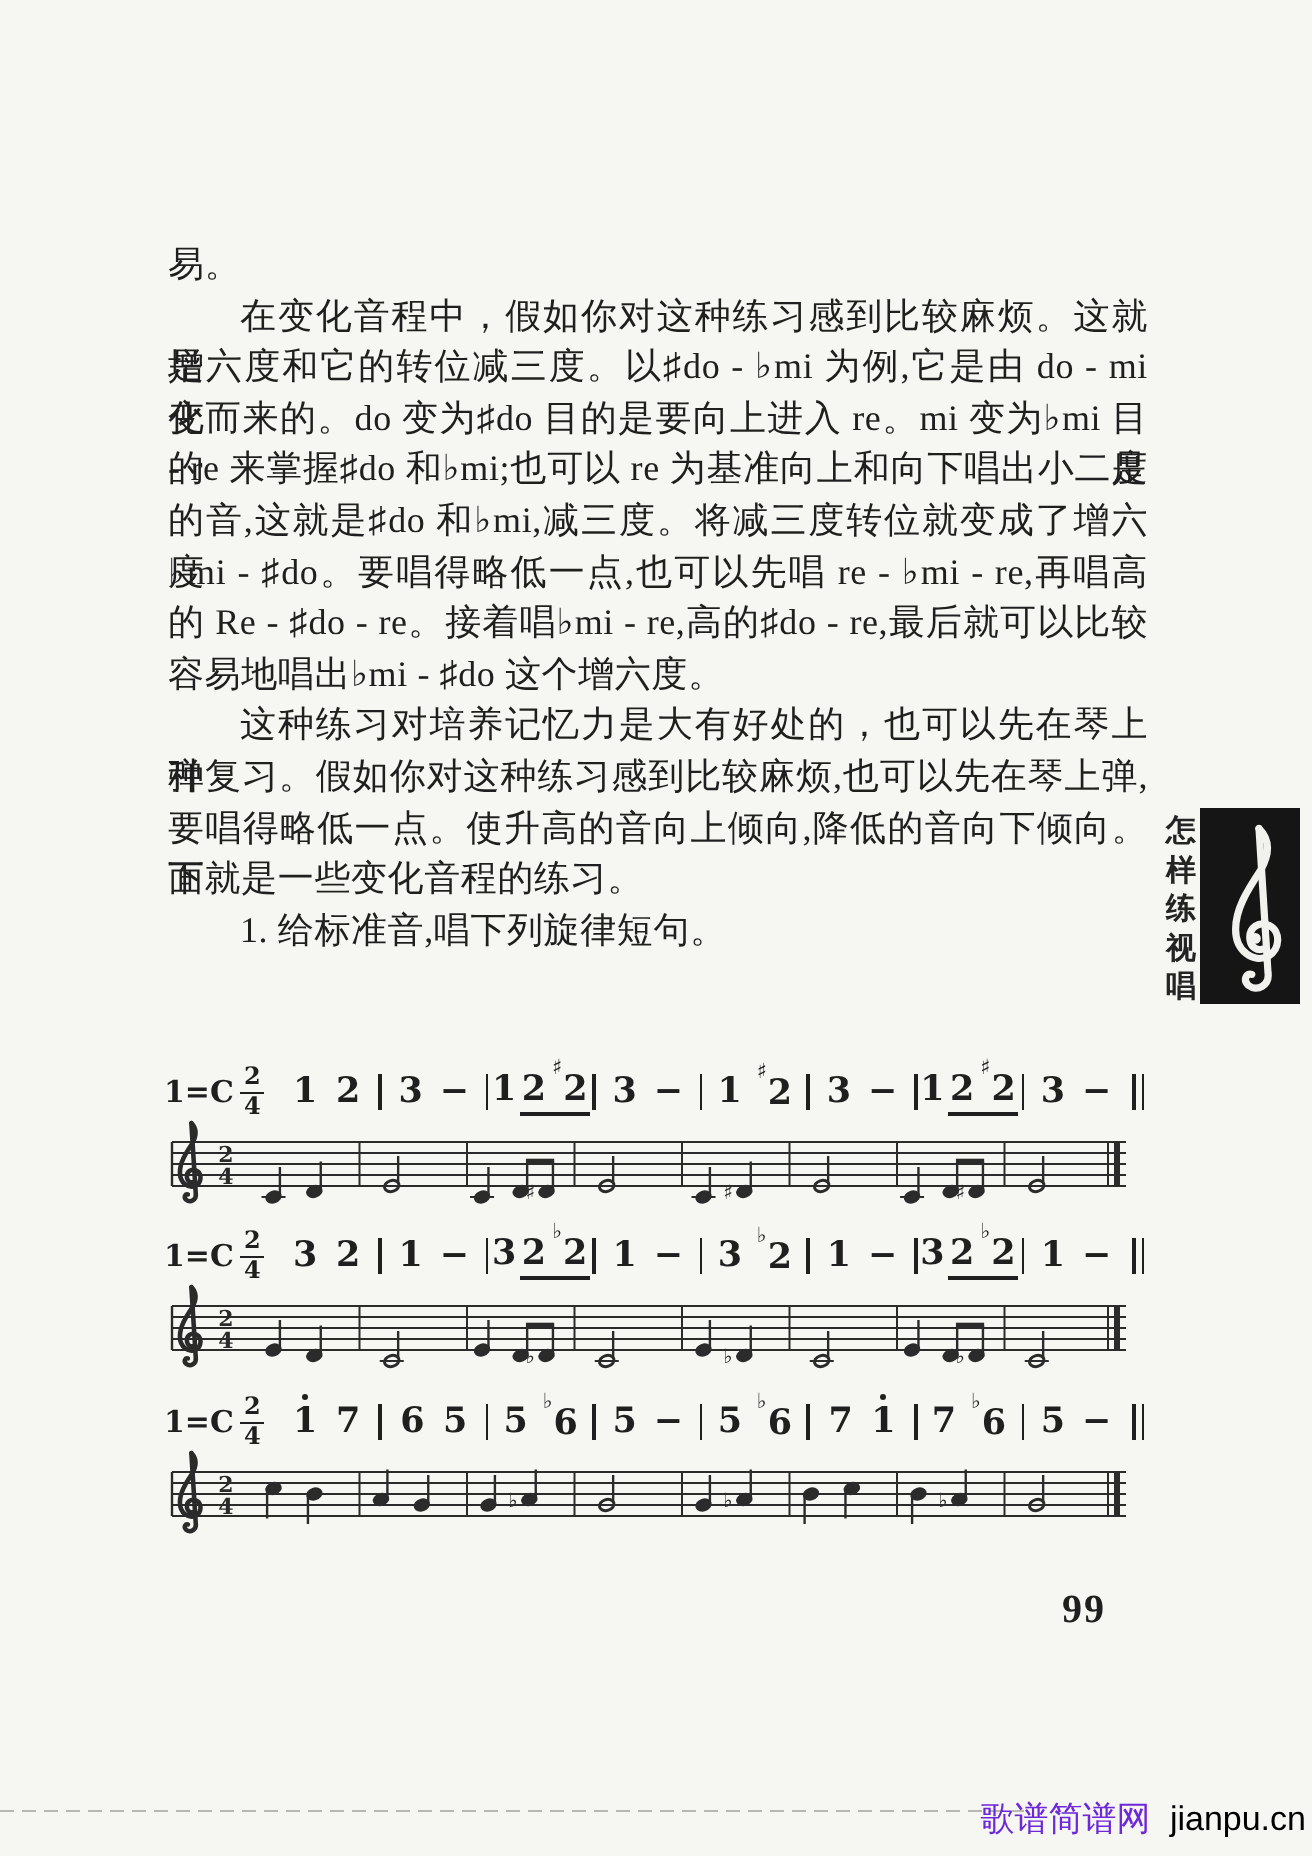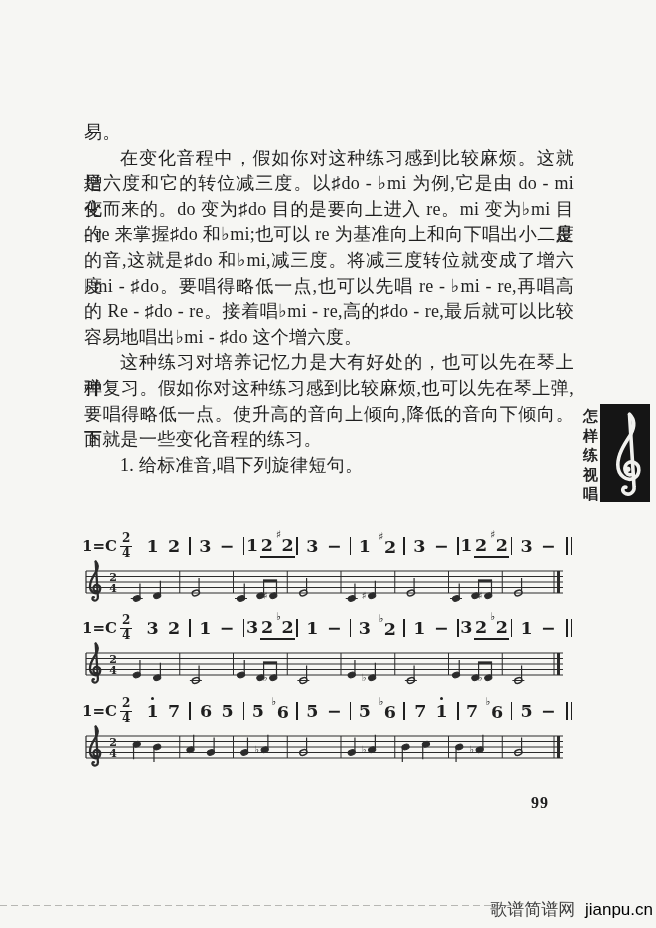--- a/index.html
+++ b/index.html
@@ -31,26 +31,26 @@
   .jp-note.hi::before{content:"";position:absolute;top:-4px;left:50%;margin-left:-1.5px;
       width:3px;height:3px;border-radius:50%;background:currentColor;}
   .jp-grp{display:inline-flex;align-items:baseline;gap:3px;border-bottom:2.2px solid currentColor;padding:0 1px 1px;}
   .staff-svg{display:block;margin-top:0;}
   
   .sidebar{position:absolute;left:583px;top:404px;display:flex;align-items:flex-start;gap:2px;}
   .side-title{display:flex;flex-direction:column;gap:4.5px;font-size:15px;line-height:1;
       font-weight:bold;color:#242424;padding-top:5px;}
   .clef-box{width:50px;height:98px;background:#151515;display:flex;align-items:center;justify-content:center;}
   
-  .page-number{position:absolute;left:531px;top:794px;font-size:16px;font-weight:bold;letter-spacing:1px;}
+  .page-number{position:absolute;left:531px;top:794px;font-size:20px;font-weight:bold;letter-spacing:1px;}
   .edge-line{position:absolute;left:0;top:905px;width:512px;height:1px;
       background:repeating-linear-gradient(90deg,#b7b7b3 0 7px,transparent 7px 11px);}
   .watermark{position:absolute;right:3px;top:898px;font-family:"Liberation Sans","DejaVu Sans",sans-serif;
       font-size:17px;white-space:nowrap;}
-  .wm-site{color:#404040;}
+  .wm-site{color:#6d28d9;}
   .wm-url{color:#000000;margin-left:5px;}
 </style>
 </head>
 <body>
 
 <div class="paper">
 
   <div class="article" id="article">
       <div class="text-line">易。</div>
       <div class="text-line indent j">在变化音程中，假如你对这种练习感到比较麻烦。这就是</div>

